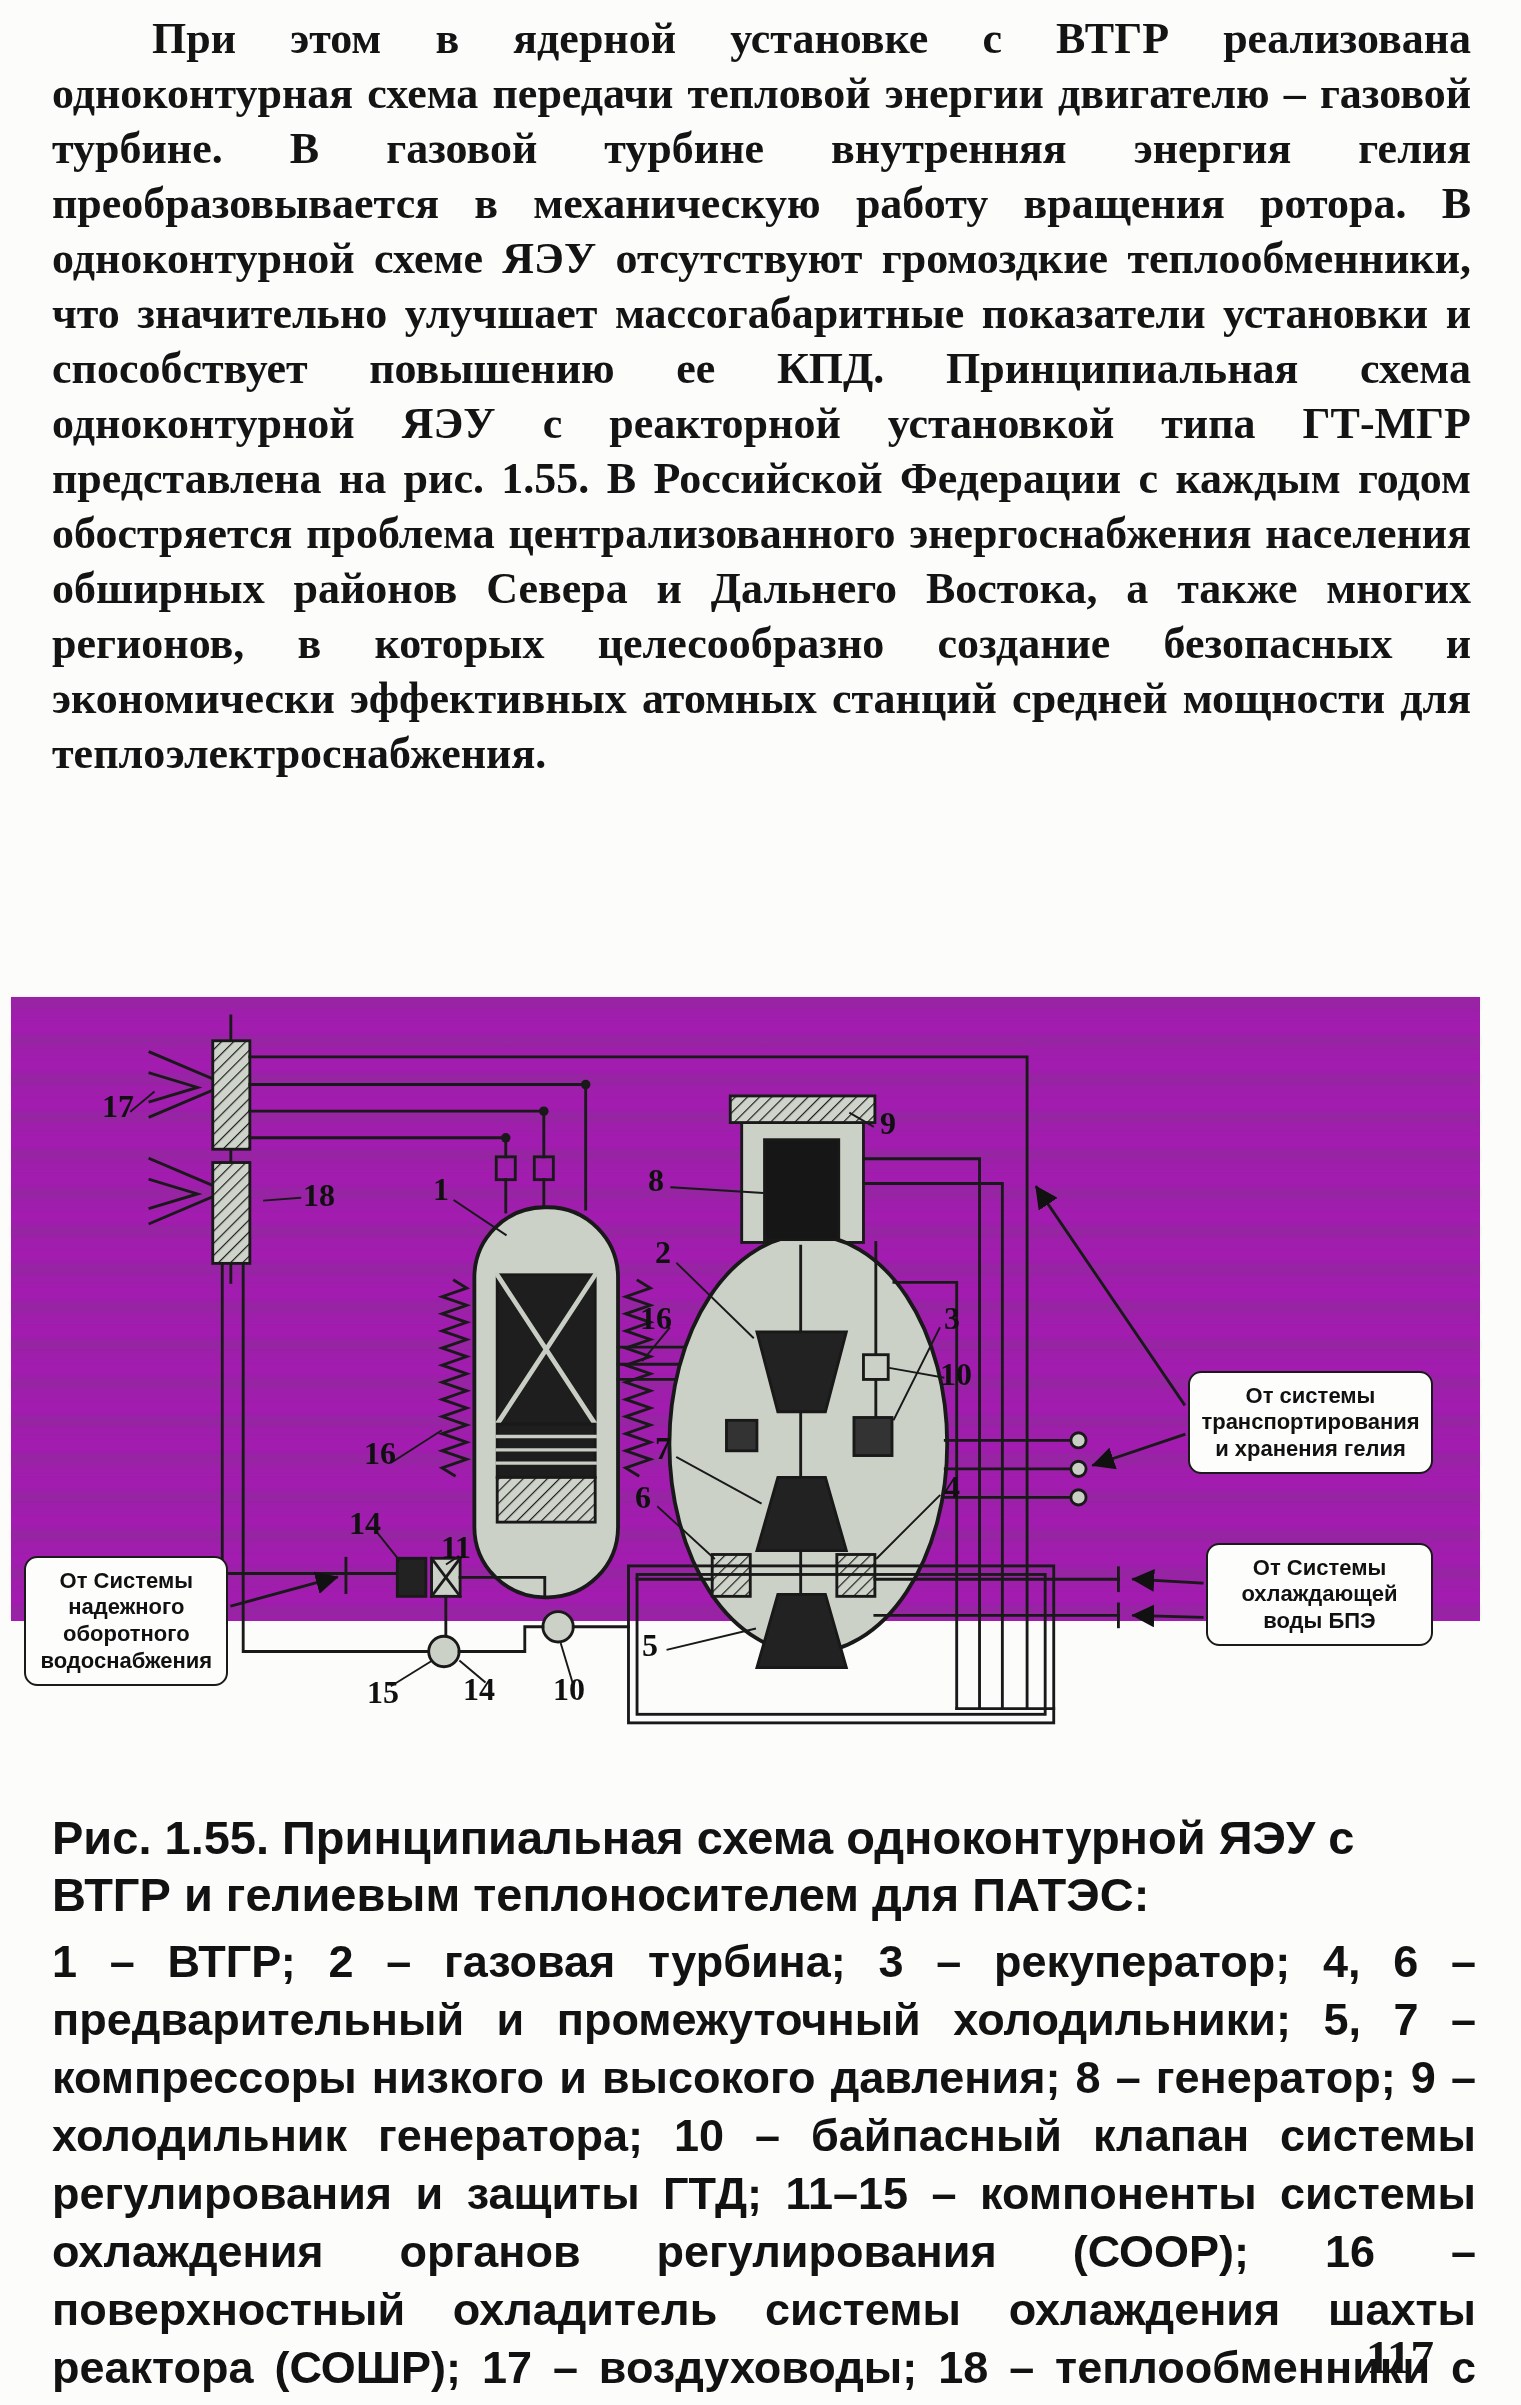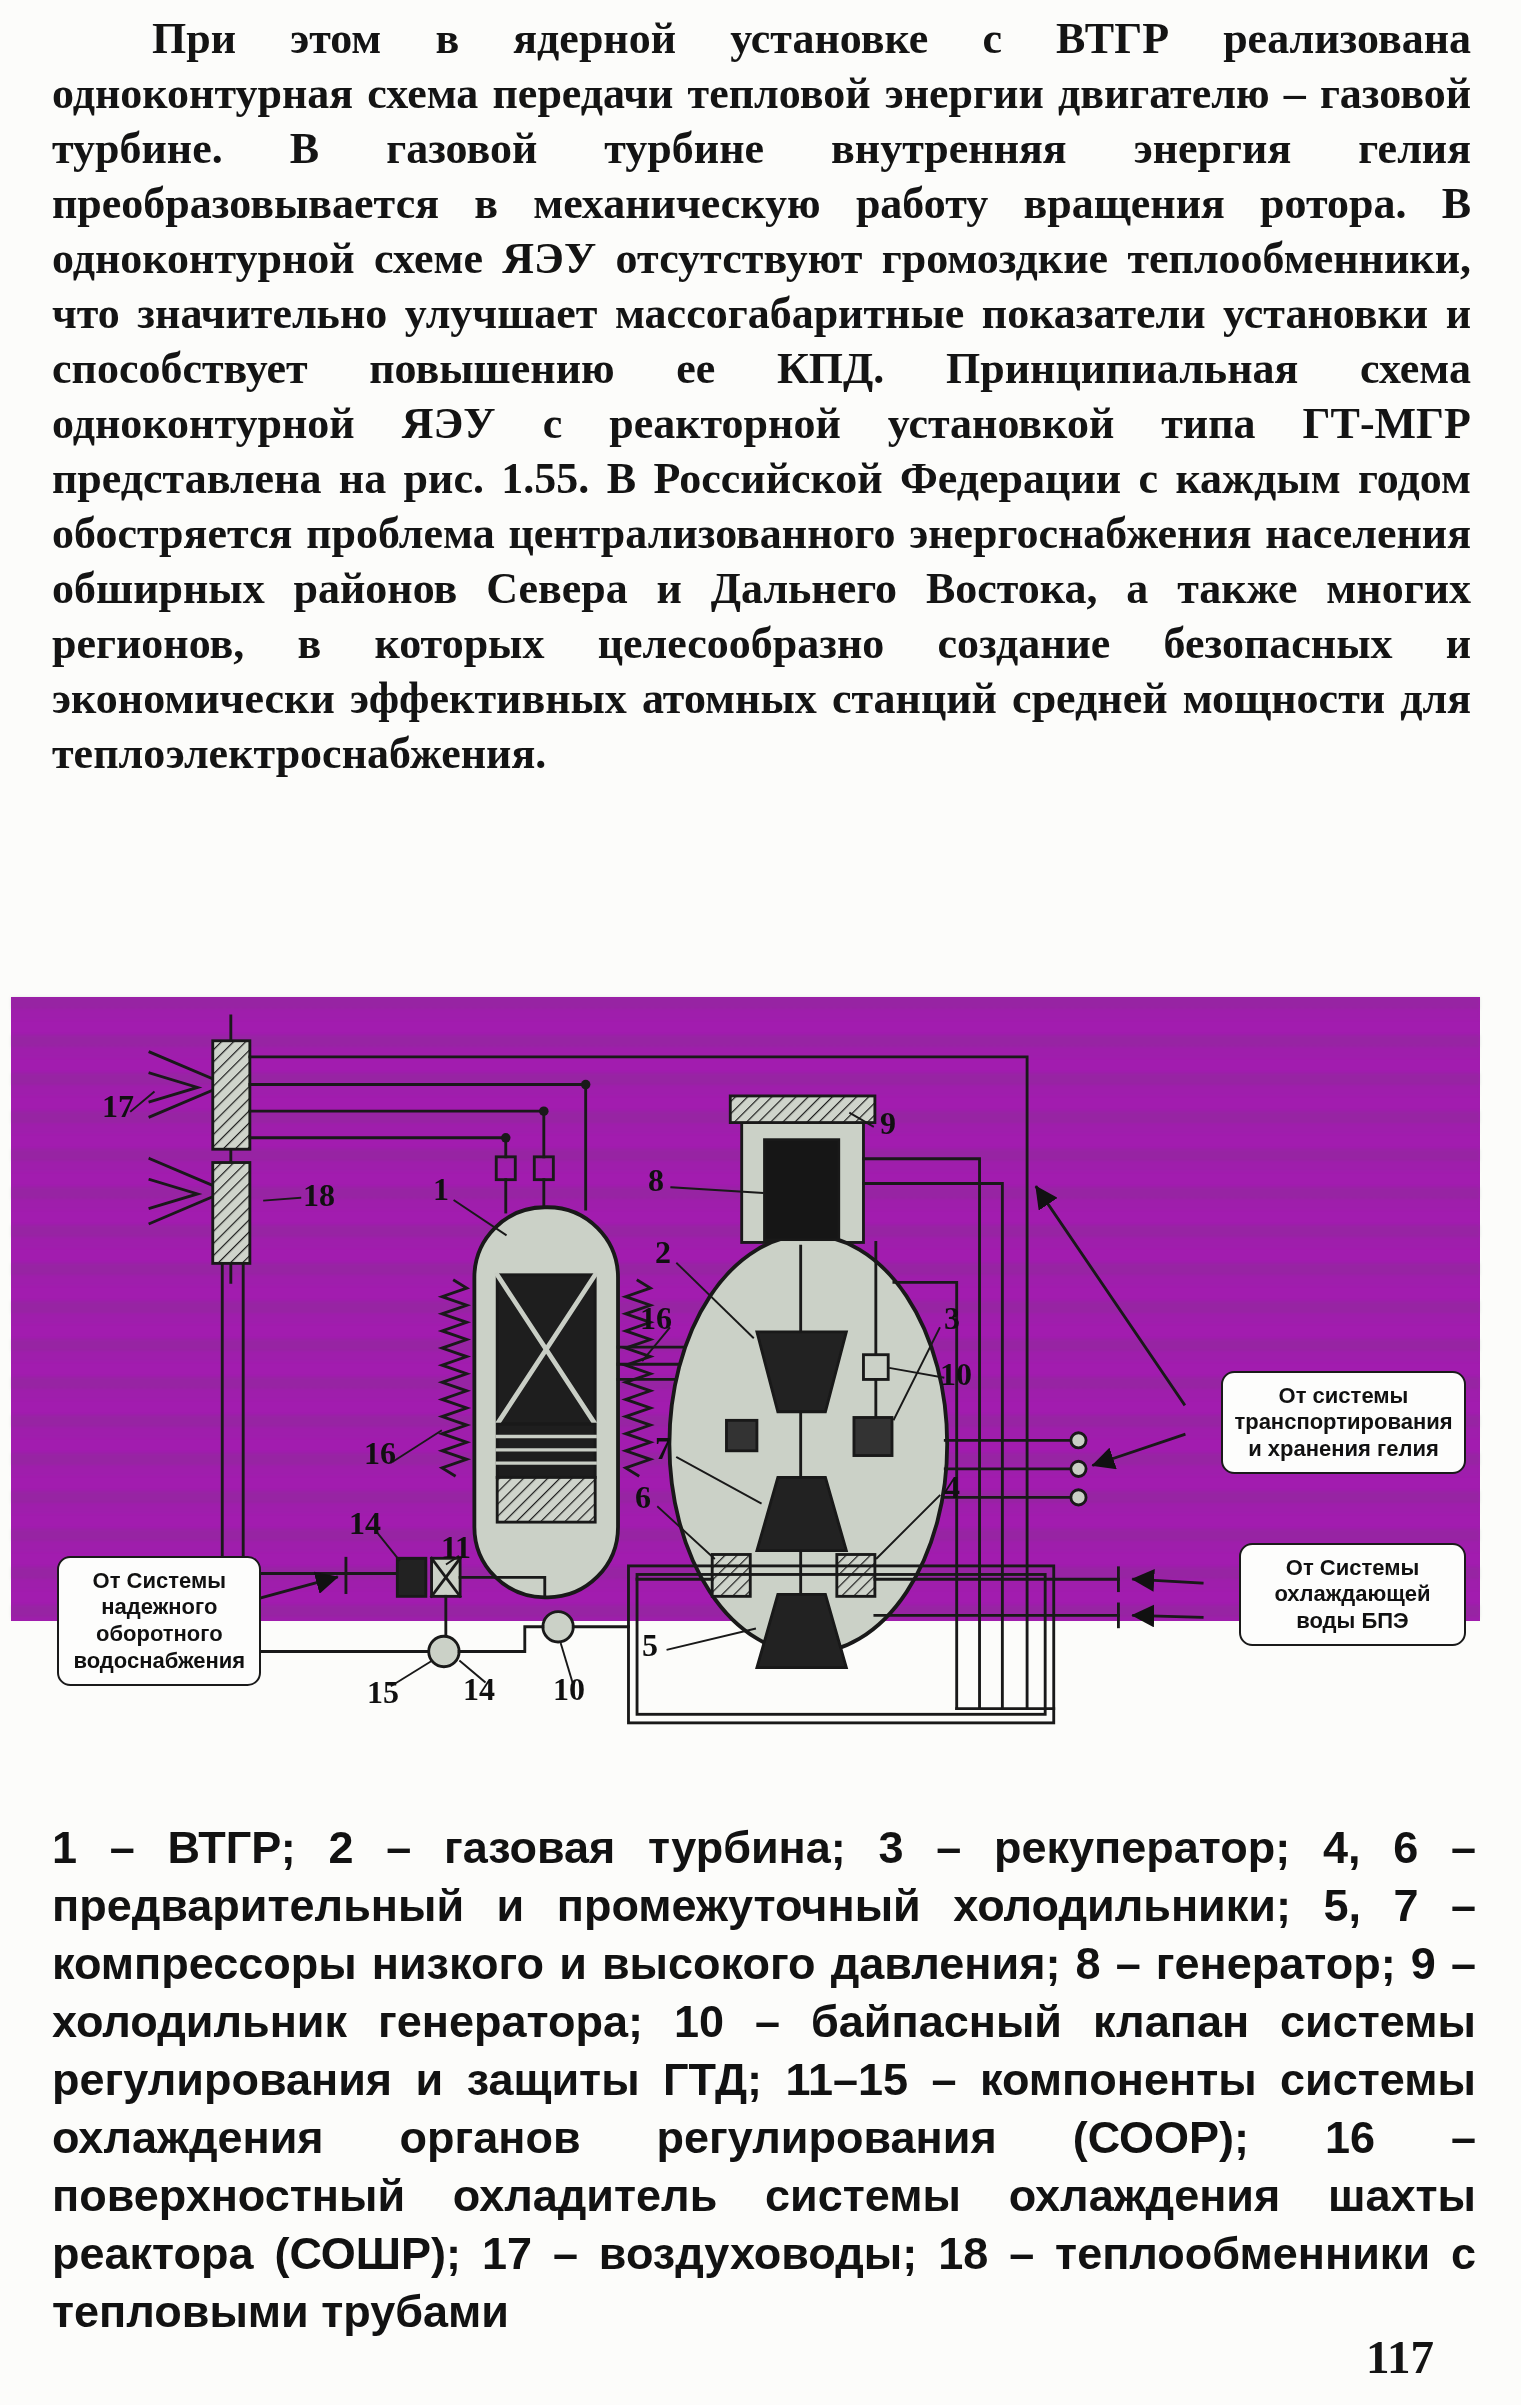--- a/index.html
+++ b/index.html
@@ -39,21 +39,21 @@
   .num {
     position: absolute; transform: translate(-50%,-50%);
     font: 600 32px "Liberation Serif", serif; color: #101010;
   }
   .callout {
     position: absolute;
     background: #fdfdfc;
     border: 2.9px solid #1a1a1a; border-radius: 13.3px;
     font: 700 22px/1.22 "Liberation Sans", sans-serif;
     text-align: center; padding: 9.5px 7.6px;
-    white-space: pre-line; color: #111; margin-left: 33px;
+    white-space: pre-line; color: #111;
   }
   .callout-helium { left: 1177px; top: 374px; width: 245px; }
   .callout-water  { left: 13.3px;  top: 559px; width: 204px; }
   .callout-bpe    { left: 1195px; top: 546px; width: 227px; }
 
   .caption {
     position: absolute; left: 52px; top: 1809px; width: 1424px;
     font-family: "Liberation Sans", sans-serif; color: #121212;
   }
   .caption-title  { margin: 0; font-weight: 700; font-size: 47px; line-height: 57px; }
@@ -287,19 +287,20 @@
     <div class="callout callout-water">От Системы
 надежного
 оборотного
 водоснабжения</div>
     <div class="callout callout-bpe">От Системы
 охлаждающей
 воды БПЭ</div>
   </div>
 
   <div class="caption">
+    <p class="caption-title">Рис. 1.55. Принципиальная схема одноконтурной ЯЭУ с ВТГР и гелиевым теплоносителем для ПАТЭС:</p>
     <p class="caption-legend">1 – ВТГР; 2 – газовая турбина; 3 – рекуператор; 4, 6 – предварительный и промежуточный холодильники; 5, 7 – компрессоры низкого и высокого давления; 8 – генератор; 9 – холодильник генератора; 10 – байпасный клапан системы регулирования и защиты ГТД; 11–15 – компоненты системы охлаждения органов регулирования (СООР); 16 – поверхностный охладитель системы охлаждения шахты реактора (СОШР); 17 – воздуховоды; 18 – теплообменники с тепловыми трубами</p>
   </div>
 
   <div class="page-number">117</div>
 
 </div>
 
 
 </body></html>

